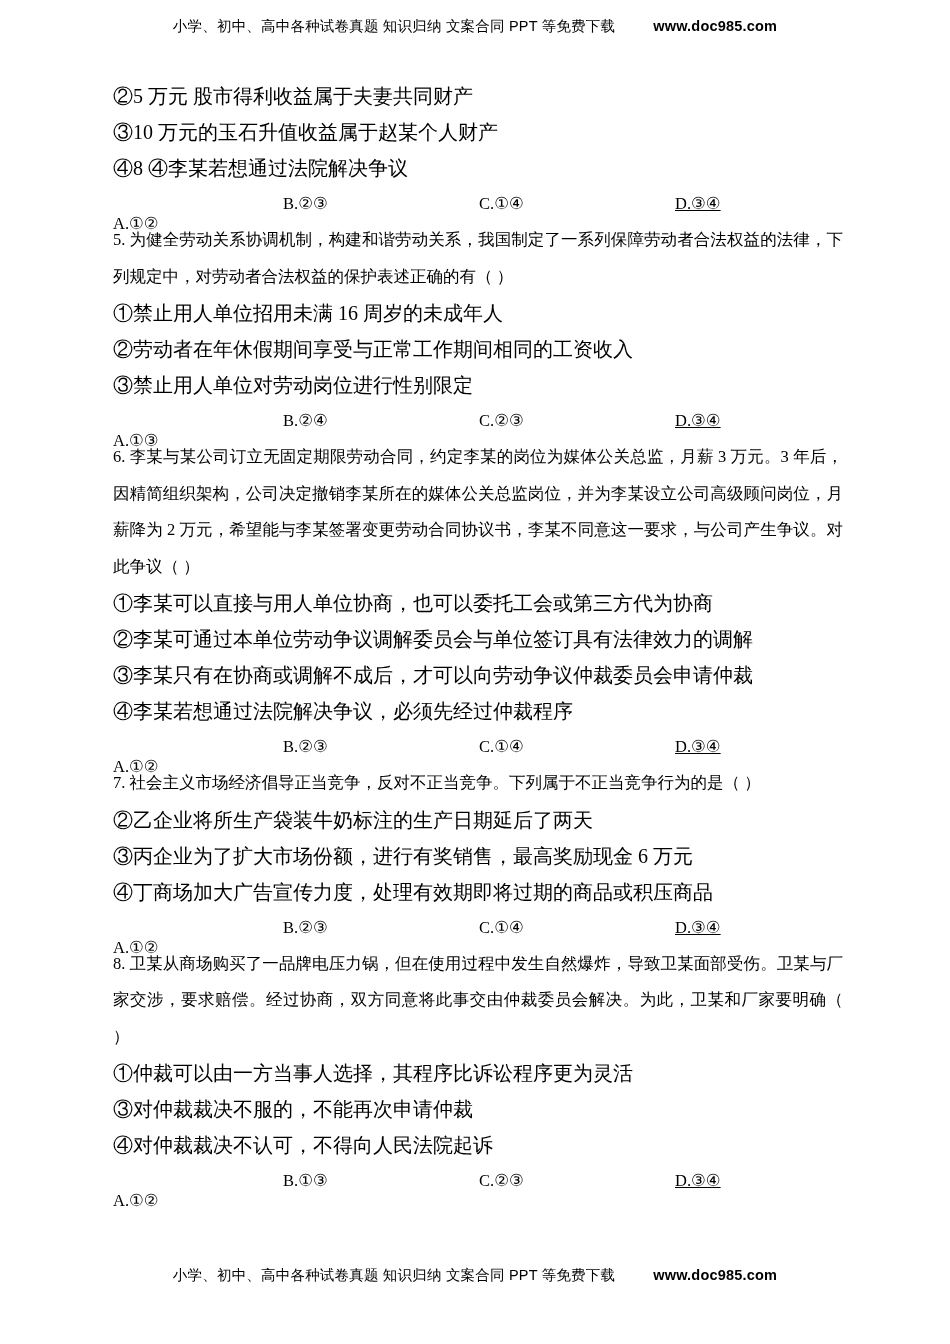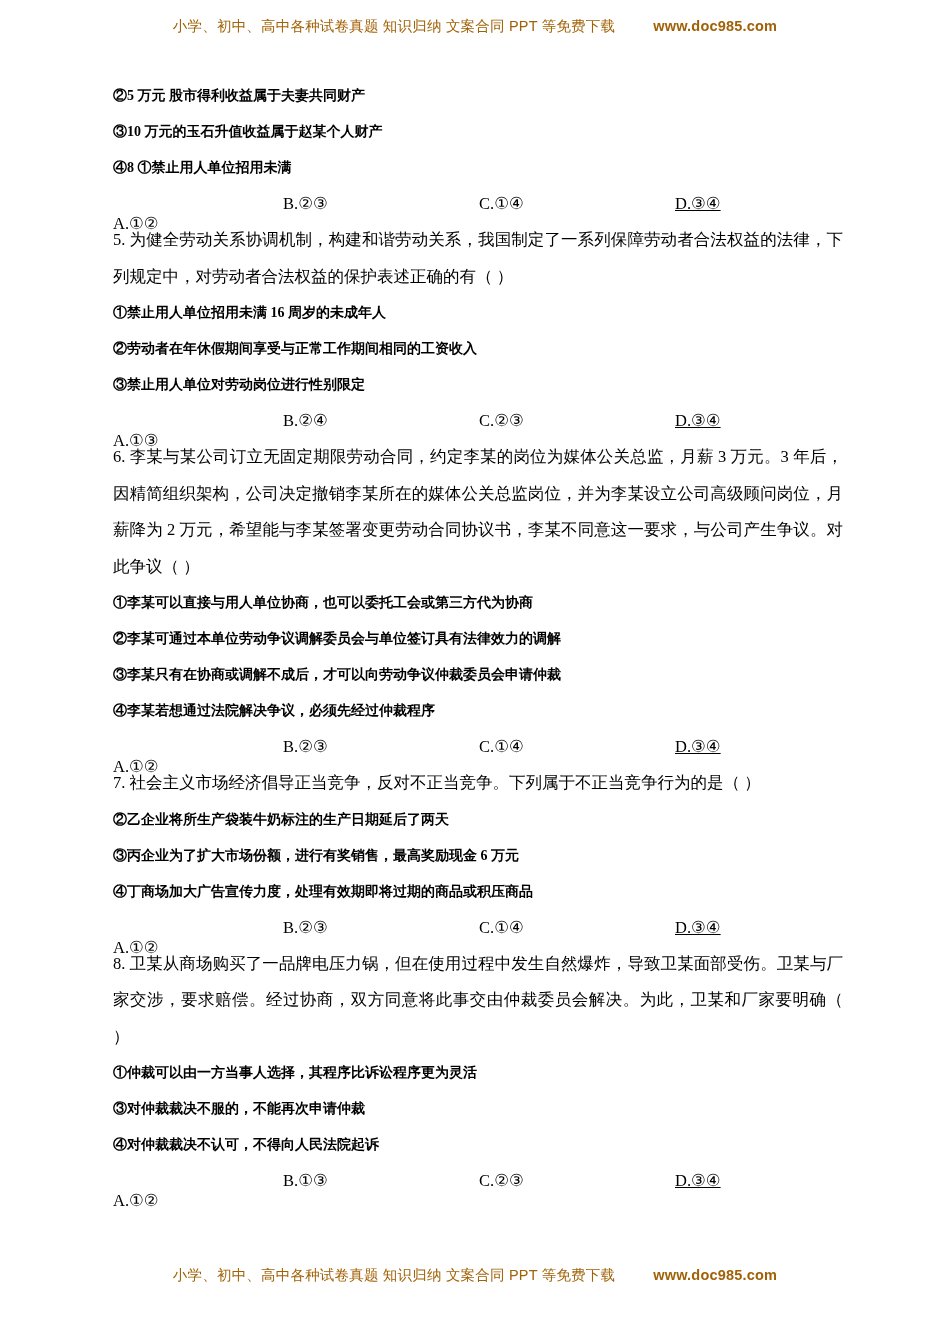--- a/index.html
+++ b/index.html
@@ -19,21 +19,21 @@
     width: 950px;
     height: 1344px;
     box-sizing: border-box;
     padding: 0;
     position: relative;
   }
   .header-band, .footer-band {
     text-align: center;
     font-family: "Liberation Sans", "DejaVu Sans", sans-serif;
     font-size: 14.5px;
-    color: #a16207;
+    color: #000000;
     letter-spacing: 0.2px;
     white-space: nowrap;
   }
   .header-band {
     position: absolute;
     top: 17px;
     left: 0;
     right: 0;
   }
   .footer-band {
@@ -49,24 +49,23 @@
     display: inline-block;
     width: 38px;
   }
   .content {
     position: absolute;
     left: 113px;
     top: 78px;
     width: 730px;
   }
   .line {
-    font-size: 14px;
+    font-size: 20px;
     line-height: 36px;
     white-space: nowrap;
-    font-weight: bold;
   }
   .para {
     font-size: 16.5px;
     line-height: 36.5px;
     text-align: justify;
     text-justify: inter-ideograph;
   }
   .q-block {
     margin: 0;
   }
@@ -92,21 +91,21 @@
 
   <div class="header-band">
     <span>小学、初中、高中各种试卷真题  知识归纳  文案合同  PPT 等免费下载</span><span class="hb-gap"></span><span class="hb-site">www.doc985.com</span>
   </div>
 
   <div class="content">
 
     <div class="q-block">
       <div class="line">②5 万元    股市得利收益属于夫妻共同财产</div>
       <div class="line">③10 万元的玉石升值收益属于赵某个人财产</div>
-      <div class="line">④8 ①禁止用人单位招用未满</div>
+      <div class="line">④8 ④李某若想通过法院解决争议</div>
       <div class="opts">
         <span class="opt-a">A.①②</span>
         <span class="opt-b">B.②③</span>
         <span class="opt-c">C.①④</span>
         <span class="opt-d">D.③④</span>
       </div>
     </div>
 
     <div class="q-block">
       <div class="para">5. 为健全劳动关系协调机制，构建和谐劳动关系，我国制定了一系列保障劳动者合法权益的法律，下列规定中，对劳动者合法权益的保护表述正确的有（    ）</div>

